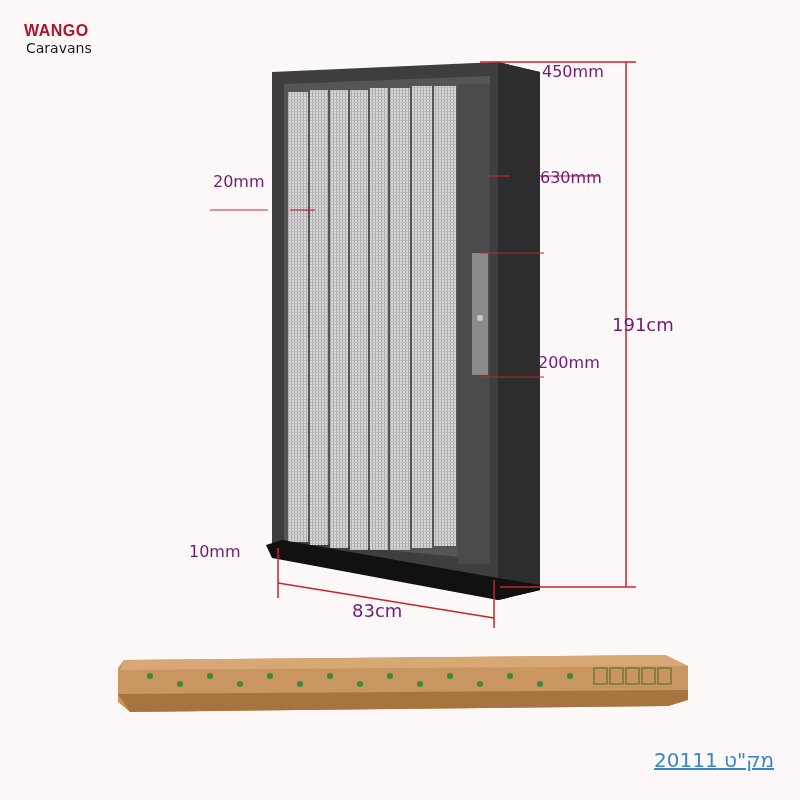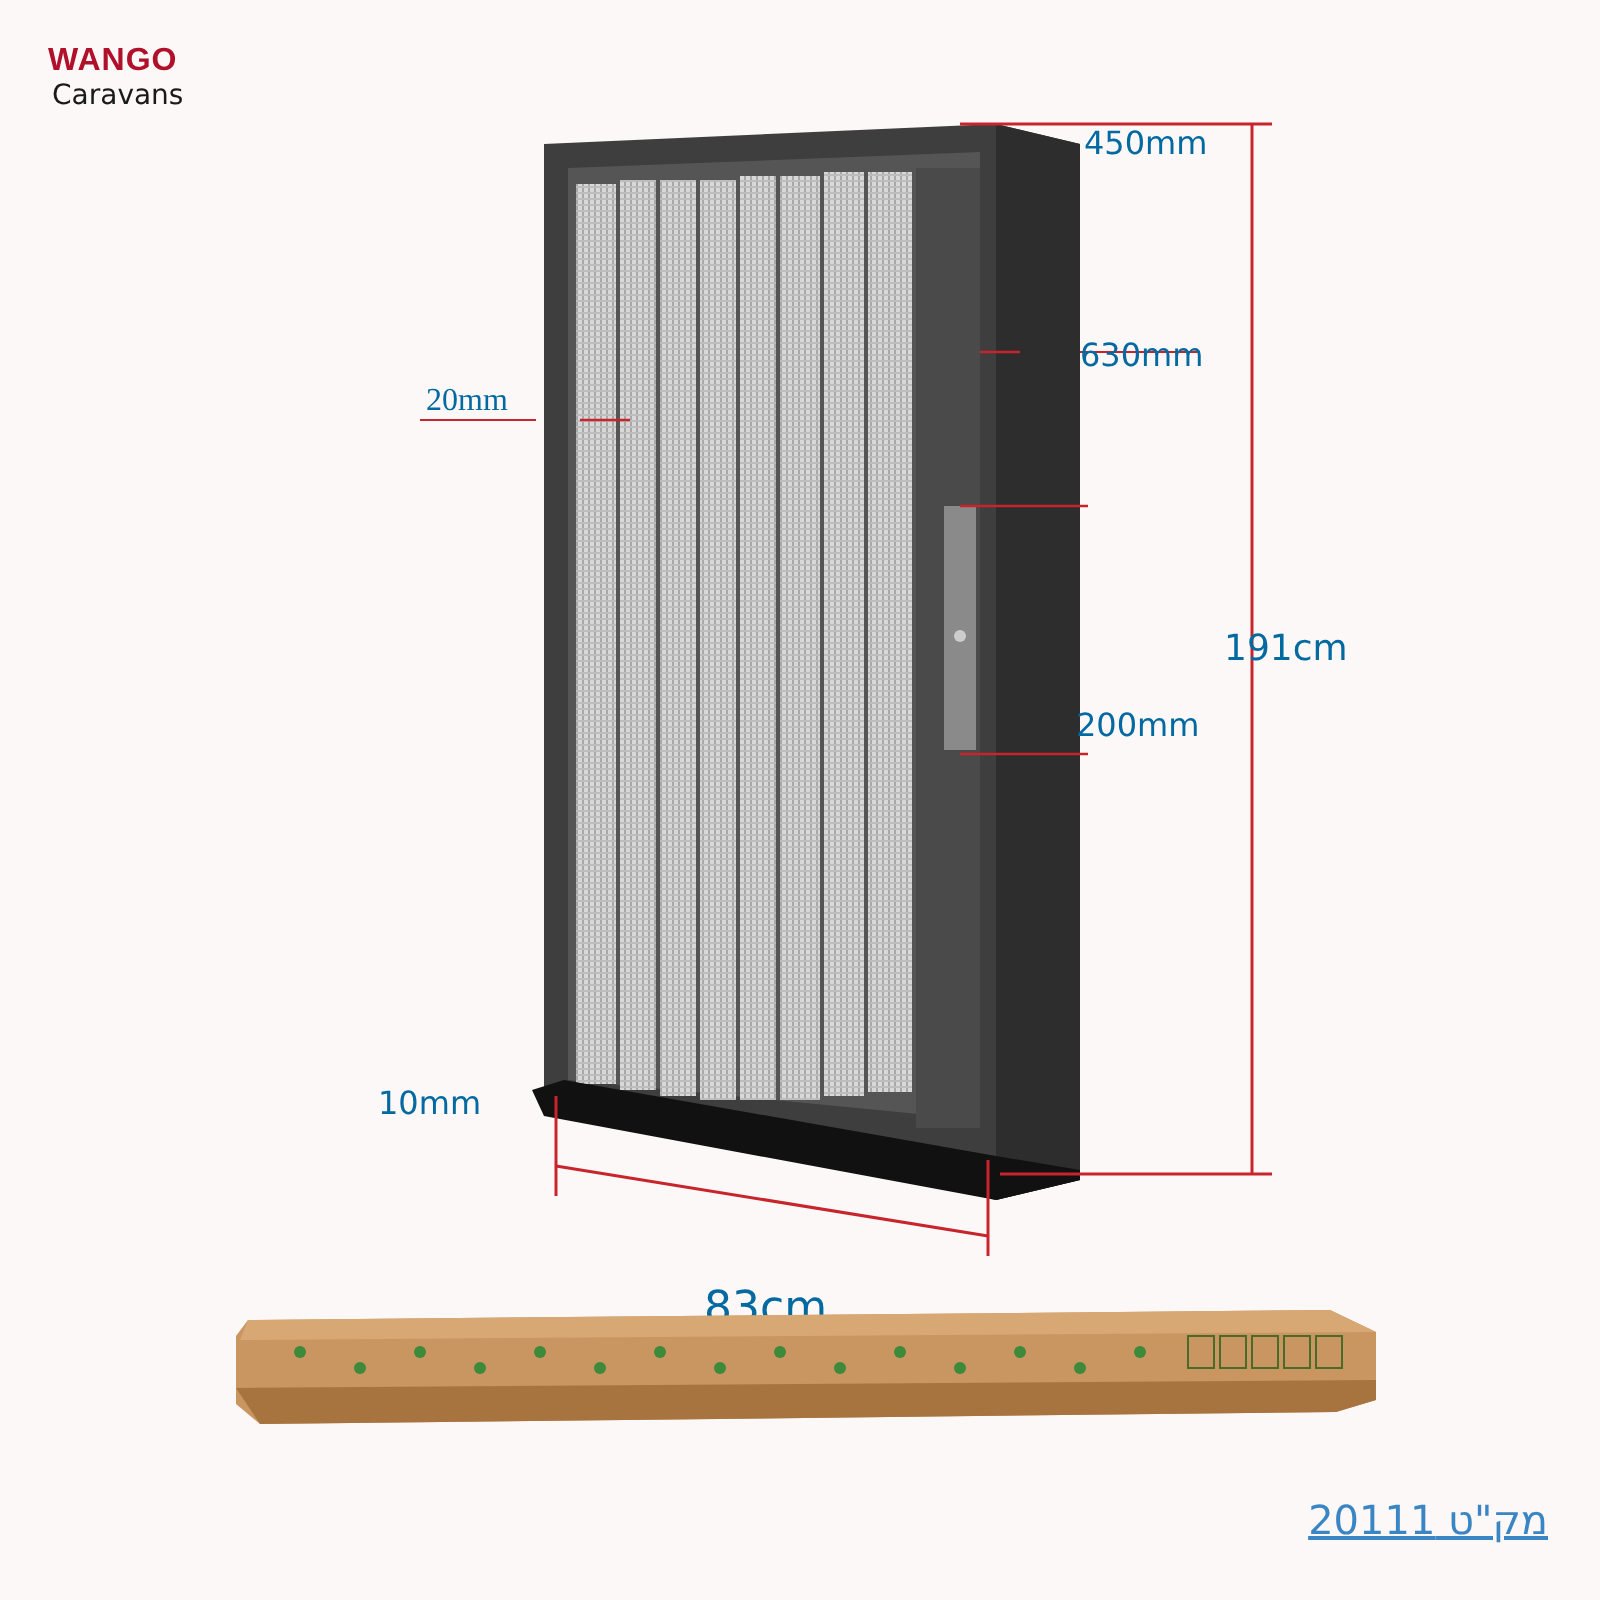--- a/index.html
+++ b/index.html
@@ -1,20 +1,20 @@
 <!DOCTYPE html>
 <html><head>
 <meta charset="utf-8">
 <style>
   html,body{margin:0;padding:0;}
   body{width:800px;height:800px;background:#fdf8f8;position:relative;overflow:hidden;font-family:"DejaVu Sans",sans-serif;}
   .abs{position:absolute;}
   .logo1{left:24px;top:22px;font-family:"Liberation Sans",sans-serif;font-weight:bold;font-size:16px;color:#b0102a;letter-spacing:0.5px;}
   .logo2{left:26px;top:40px;font-family:"DejaVu Sans",sans-serif;font-size:14px;color:#1a1a1a;}
-  .dim{color:#0369a1;font-family:"DejaVu Sans",sans-serif;font-size:16px;}
+  .dim{color:#701a75;font-family:"DejaVu Sans",sans-serif;font-size:16px;}
   .sku{right:26px;top:748px;color:#3a86c4;font-size:20px;text-decoration:underline;font-family:"DejaVu Sans",sans-serif;direction:rtl;}
 </style>
 </head>
 <body>
 
 <div class="abs logo1">WANGO</div>
 <div class="abs logo2">Caravans</div>
 
 <svg class="abs" style="left:0;top:0" width="800" height="800">
   <defs>
@@ -55,25 +55,25 @@
   <line x1="480" y1="253" x2="544" y2="253" stroke="#c8242c" stroke-width="1.2"></line>
   <line x1="480" y1="377" x2="544" y2="377" stroke="#c8242c" stroke-width="1.2"></line>
   <line x1="490" y1="176" x2="510" y2="176" stroke="#c8242c" stroke-width="1.2"></line>
   <line x1="540" y1="176" x2="600" y2="176" stroke="#c8242c" stroke-width="1"></line>
   <line x1="210" y1="210" x2="268" y2="210" stroke="#c8242c" stroke-width="1"></line>
   <line x1="290" y1="210" x2="315" y2="210" stroke="#c8242c" stroke-width="1.2"></line>
 </svg>
 
 <div class="abs dim" style="left:542px;top:62px;">450mm</div>
 <div class="abs dim" style="left:540px;top:168px;">630mm</div>
-<div class="abs dim" style="left:213px;top:192px;font-family:Liberation Serif, serif;">20mm</div>
+<div class="abs dim" style="left:213px;top:172px;">20mm</div>
 <div class="abs dim" style="left:538px;top:353px;text-align:center;">200mm</div>
 <div class="abs dim" style="left:612px;top:314px;font-size:18px;">191cm</div>
 <div class="abs dim" style="left:189px;top:542px;">10mm</div>
-<div class="abs dim" style="left:352px;top:600px;font-size:22px;margin-top:42px;">83cm</div>
+<div class="abs dim" style="left:352px;top:600px;font-size:18px;">83cm</div>
 
 <svg class="abs" style="left:0;top:0" width="800" height="800">
   <polygon points="124,660 665,655 688,666 688,700 668,706 130,712 118,702 118,668" fill="#c99560"></polygon>
   <polygon points="124,660 665,655 688,666 120,670" fill="#d8a874"></polygon>
   <polygon points="118,694 688,690 688,700 668,706 130,712" fill="#a7743f"></polygon>
   <g fill="#3d8a3a">
     <circle cx="150" cy="676" r="3"></circle>
       <circle cx="180" cy="684" r="3"></circle>
       <circle cx="210" cy="676" r="3"></circle>
     <circle cx="240" cy="684" r="3"></circle>

